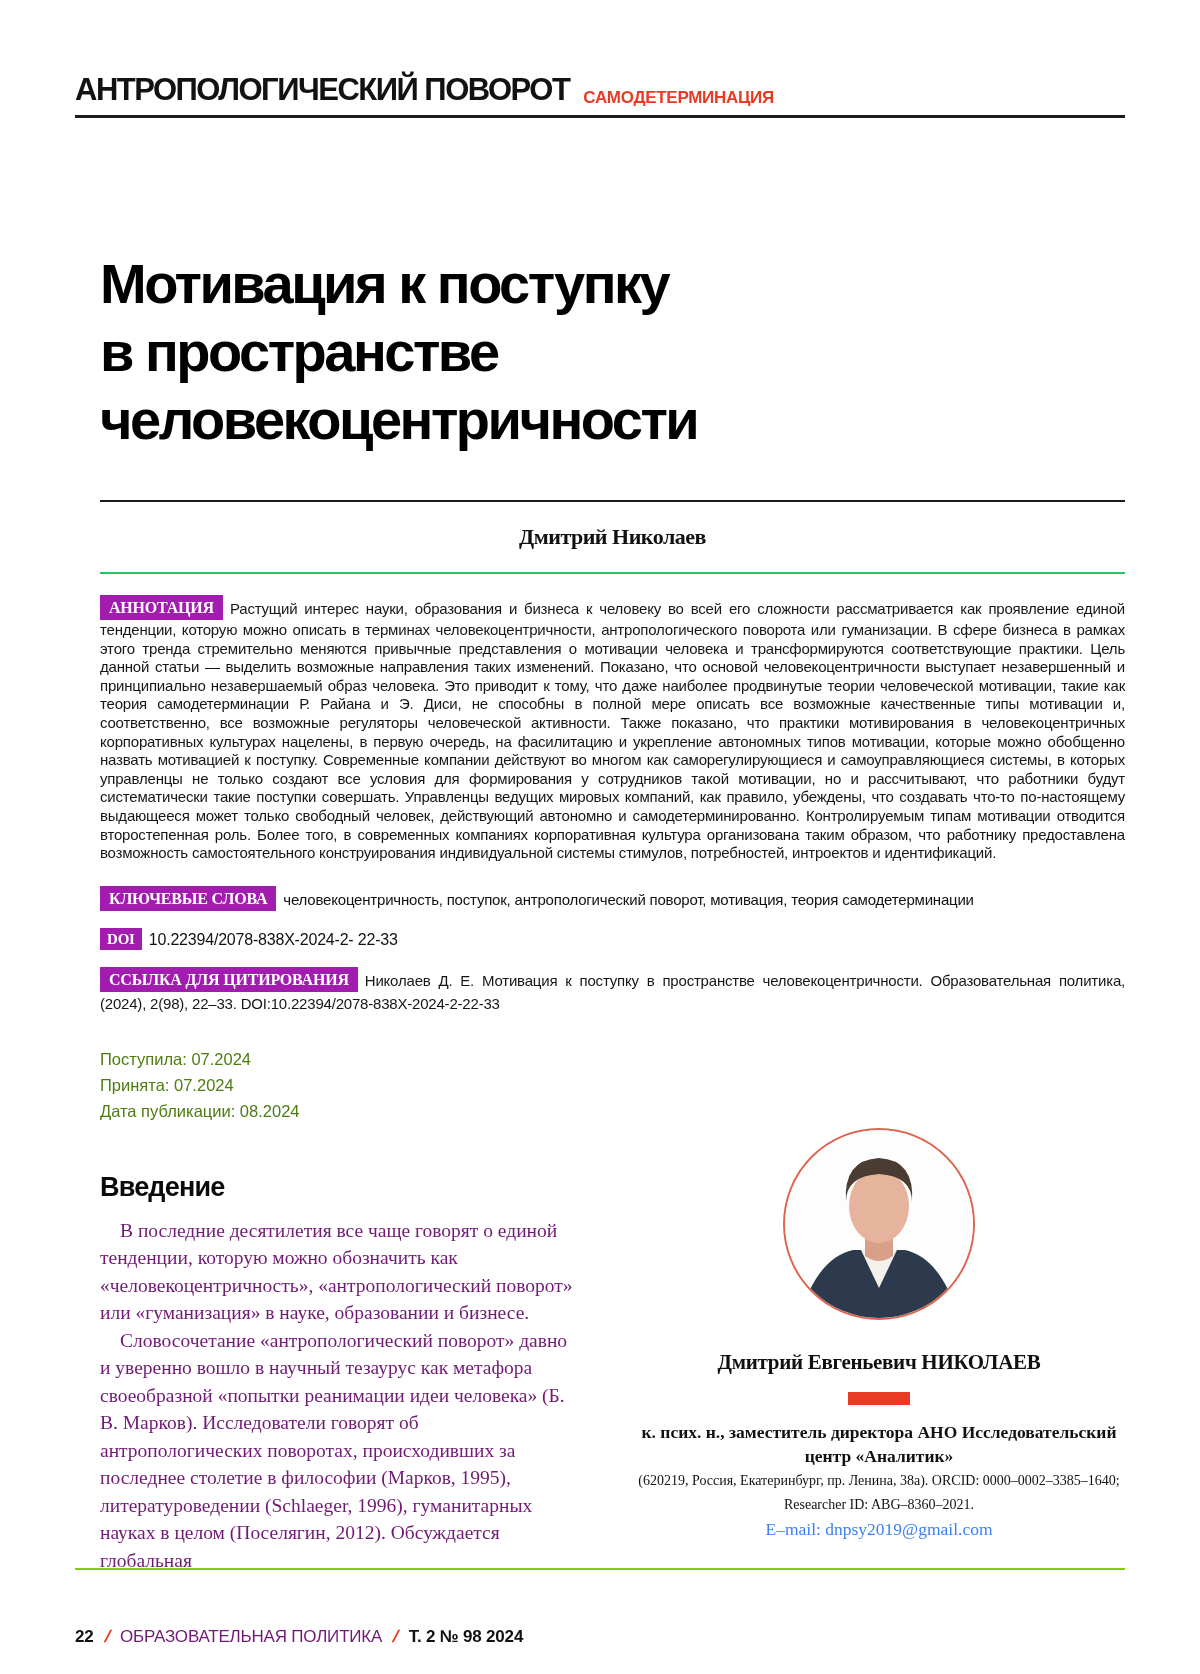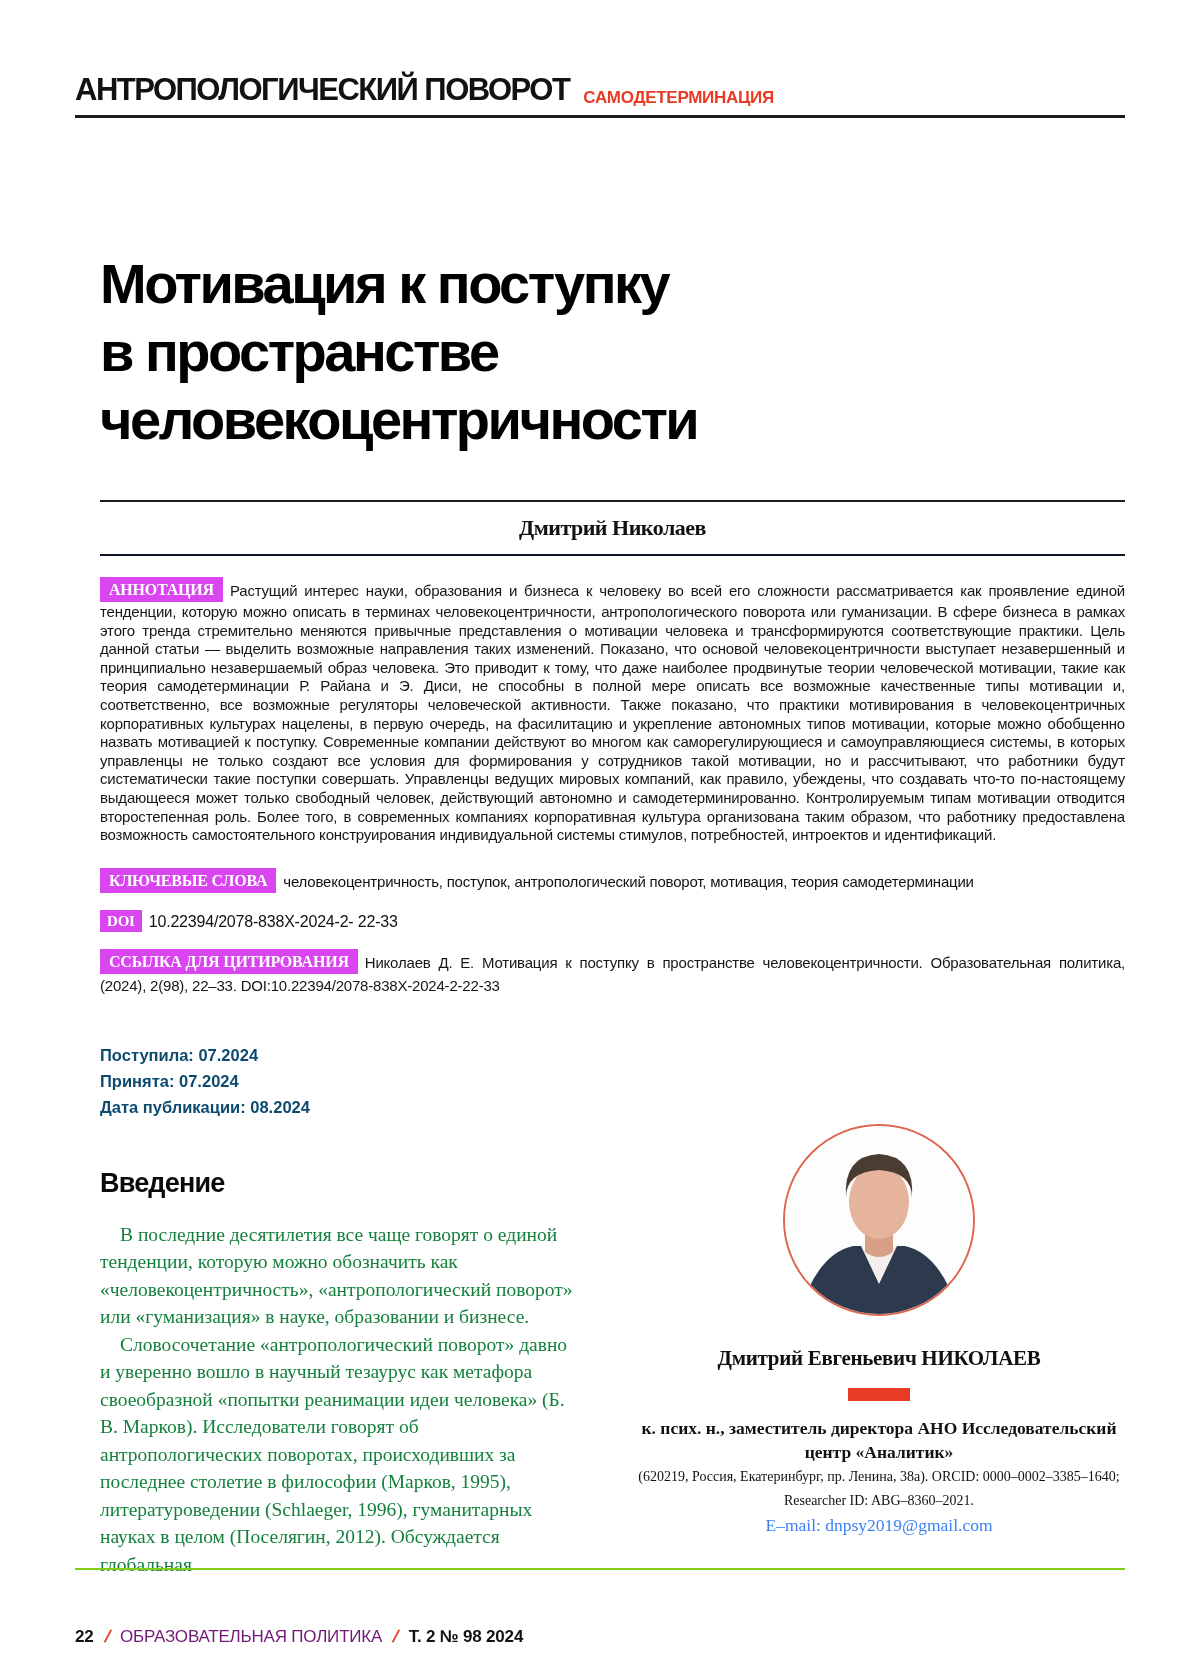--- a/index.html
+++ b/index.html
@@ -16,43 +16,43 @@
   .kicker { font-size:31px; font-weight:bold; letter-spacing:-1.5px; color:#121212; }
   .issue-tag { font-size:17px; font-weight:bold; letter-spacing:-0.3px; color:#e73c23; }
   .masthead-rule { border:none; border-top:3px solid #1b1b1b; margin-top:7px; }
 
   
   .article-title {
     margin:132px 0 0 25px; width:900px;
     font-size:56px; line-height:68px; font-weight:bold;
     letter-spacing:-2.5px; color:#000; white-space:pre-line;
   }
-  .byline-band { margin:46px 0 0 25px; border-top:2px solid #1b1b1b; border-bottom:2px solid #0f172a; padding:13px 0; }
+  .byline-band { margin:46px 0 0 25px; border-top:2px solid #1b1b1b; border-bottom:2px solid #22c55e; padding:22px 0; }
   .byline { text-align:center; font-family:"Liberation Serif", serif; font-weight:bold; font-size:22px; letter-spacing:-0.5px; }
 
   
   .meta-col { margin-left:25px; width:1025px; }
   .red-label {
-    display:inline-block; background:#d946ef; color:#fff;
+    display:inline-block; background:#a21caf; color:#fff;
     font-family:"Liberation Serif", serif; font-weight:bold;
     font-size:16px; line-height:1; padding:5px 9px 4px; margin-right:7px;
     white-space:nowrap; transform:translateY(-1px);
   }
   .abstract { margin-top:22px; font-size:15px; line-height:18.6px; letter-spacing:-0.2px; text-align:justify; color:#161616; }
   .keywords-row { margin-top:24px; font-size:15px; letter-spacing:-0.2px; }
   .doi-row { margin-top:17px; font-size:16px; letter-spacing:-0.2px; }
   .doi-row .red-label { font-size:15px; padding:4px 7px 3px; }
   .citation { margin-top:17px; font-size:15px; line-height:21px; letter-spacing:-0.2px; text-align:justify; color:#161616; }
-  .dates { margin-top:46px; font-size:16.5px; line-height:26px; font-weight:700; color:#0c4a6e; }
+  .dates { margin-top:32px; font-size:16.5px; line-height:26px; font-weight:400; color:#4d7c0f; }
 
   
   .columns { display:flex; margin:4px 0 0 25px; }
   .col-left { width:478px; }
   .section-heading { margin-top:44px; font-size:27px; font-weight:bold; letter-spacing:-0.8px; color:#0a0a0a; }
-  .body-copy { margin-top:22px; font-family:"Liberation Serif", serif; font-size:19.5px; line-height:27.5px; color:#15803d; }
+  .body-copy { margin-top:14px; font-family:"Liberation Serif", serif; font-size:19.5px; line-height:27.5px; color:#701a75; }
   .body-copy p { text-indent:20px; }
 
   .col-right { width:492px; margin-left:55px; text-align:center; }
   .photo-wrap {
     width:192px; height:192px; margin:0 auto; border-radius:50%;
     border:2px solid #e0654f; overflow:hidden; background:#fdfdfd;
   }
   .author-name { margin-top:30px; font-family:"Liberation Serif", serif; font-weight:bold; font-size:21px; letter-spacing:-0.3px; }
   .red-bar { width:62px; height:13px; background:#e73c23; margin:17px auto 15px; }
   .author-position { font-family:"Liberation Serif", serif; font-weight:bold; font-size:17.5px; line-height:24px; }

